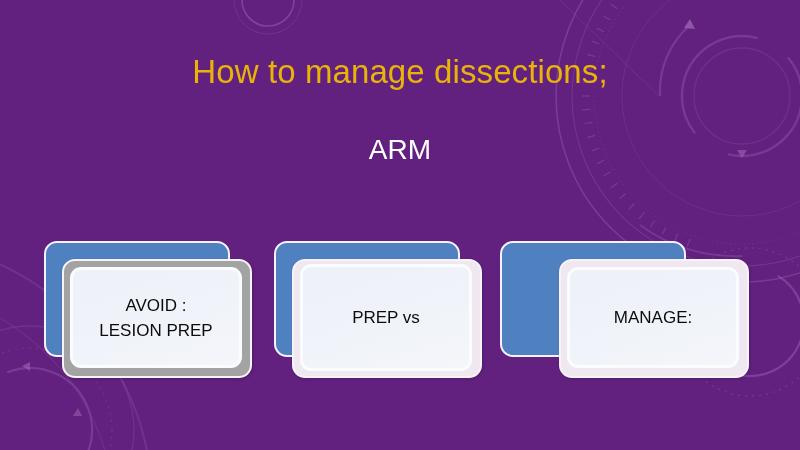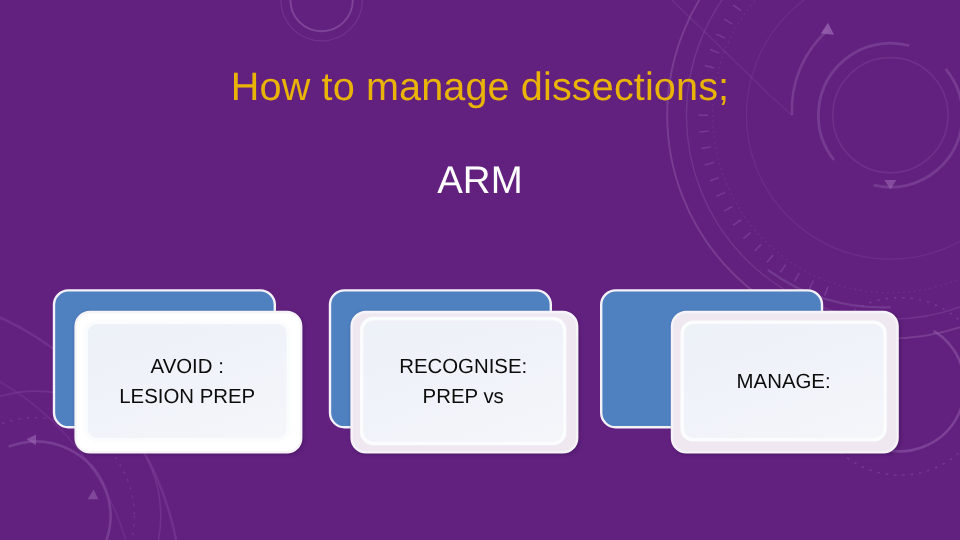--- a/index.html
+++ b/index.html
@@ -37,21 +37,21 @@
   .slide-title {
     color: #eab308;
     font-size: 33px;
     font-weight: 400;
     line-height: 40px;
     letter-spacing: 0.1px;
     white-space: nowrap;
   }
   .slide-subtitle {
     color: #FFFFFF;
-    font-size: 32px;
+    font-size: 28px;
     font-weight: 400;
     line-height: 40px;
     margin-top: 38px;
     letter-spacing: 0.1px;
   }
 
   
   .cards {
     position: absolute;
     left: 0;
@@ -206,33 +206,32 @@
 
   <div class="title-block">
     <div class="slide-title">How to manage dissections;</div>
     <div class="slide-subtitle">ARM</div>
   </div>
 
   <div class="cards">
 
     <div class="card card-1" style="left:44px; top:241px;">
       <div class="card-back" style="background: rgb(79, 128, 192);"></div>
-      <div class="card-front" style="background: #ffffff;">
+      <div class="card-front" style="background: #a3a3a3;">
         <div class="card-inner" style="left:6px; top:6px; width:172px; height:101px;">
           <div class="card-line">AVOID :</div>
           <div class="card-line">LESION PREP</div>
         </div>
       </div>
     </div>
 
     <div class="card card-2" style="left:274px; top:241px;">
       <div class="card-back" style="background: rgb(79, 128, 192);"></div>
       <div class="card-front" style="background: rgb(239, 232, 241);">
         <div class="card-inner" style="left:6px; top:3px; width:172px; height:107px;">
-          <div class="card-line">RECOGNISE:</div>
           <div class="card-line">PREP vs</div>
         </div>
       </div>
     </div>
 
     <div class="card card-3" style="left:500px; top:241px;">
       <div class="card-back" style="background: rgb(79, 128, 192);"></div>
       <div class="card-front" style="background: rgb(239, 232, 241); margin-left: 41px;">
         <div class="card-inner" style="left:6px; top:6px; width:172px; height:101px; overflow:hidden;">
           <div class="card-line">MANAGE:</div>

